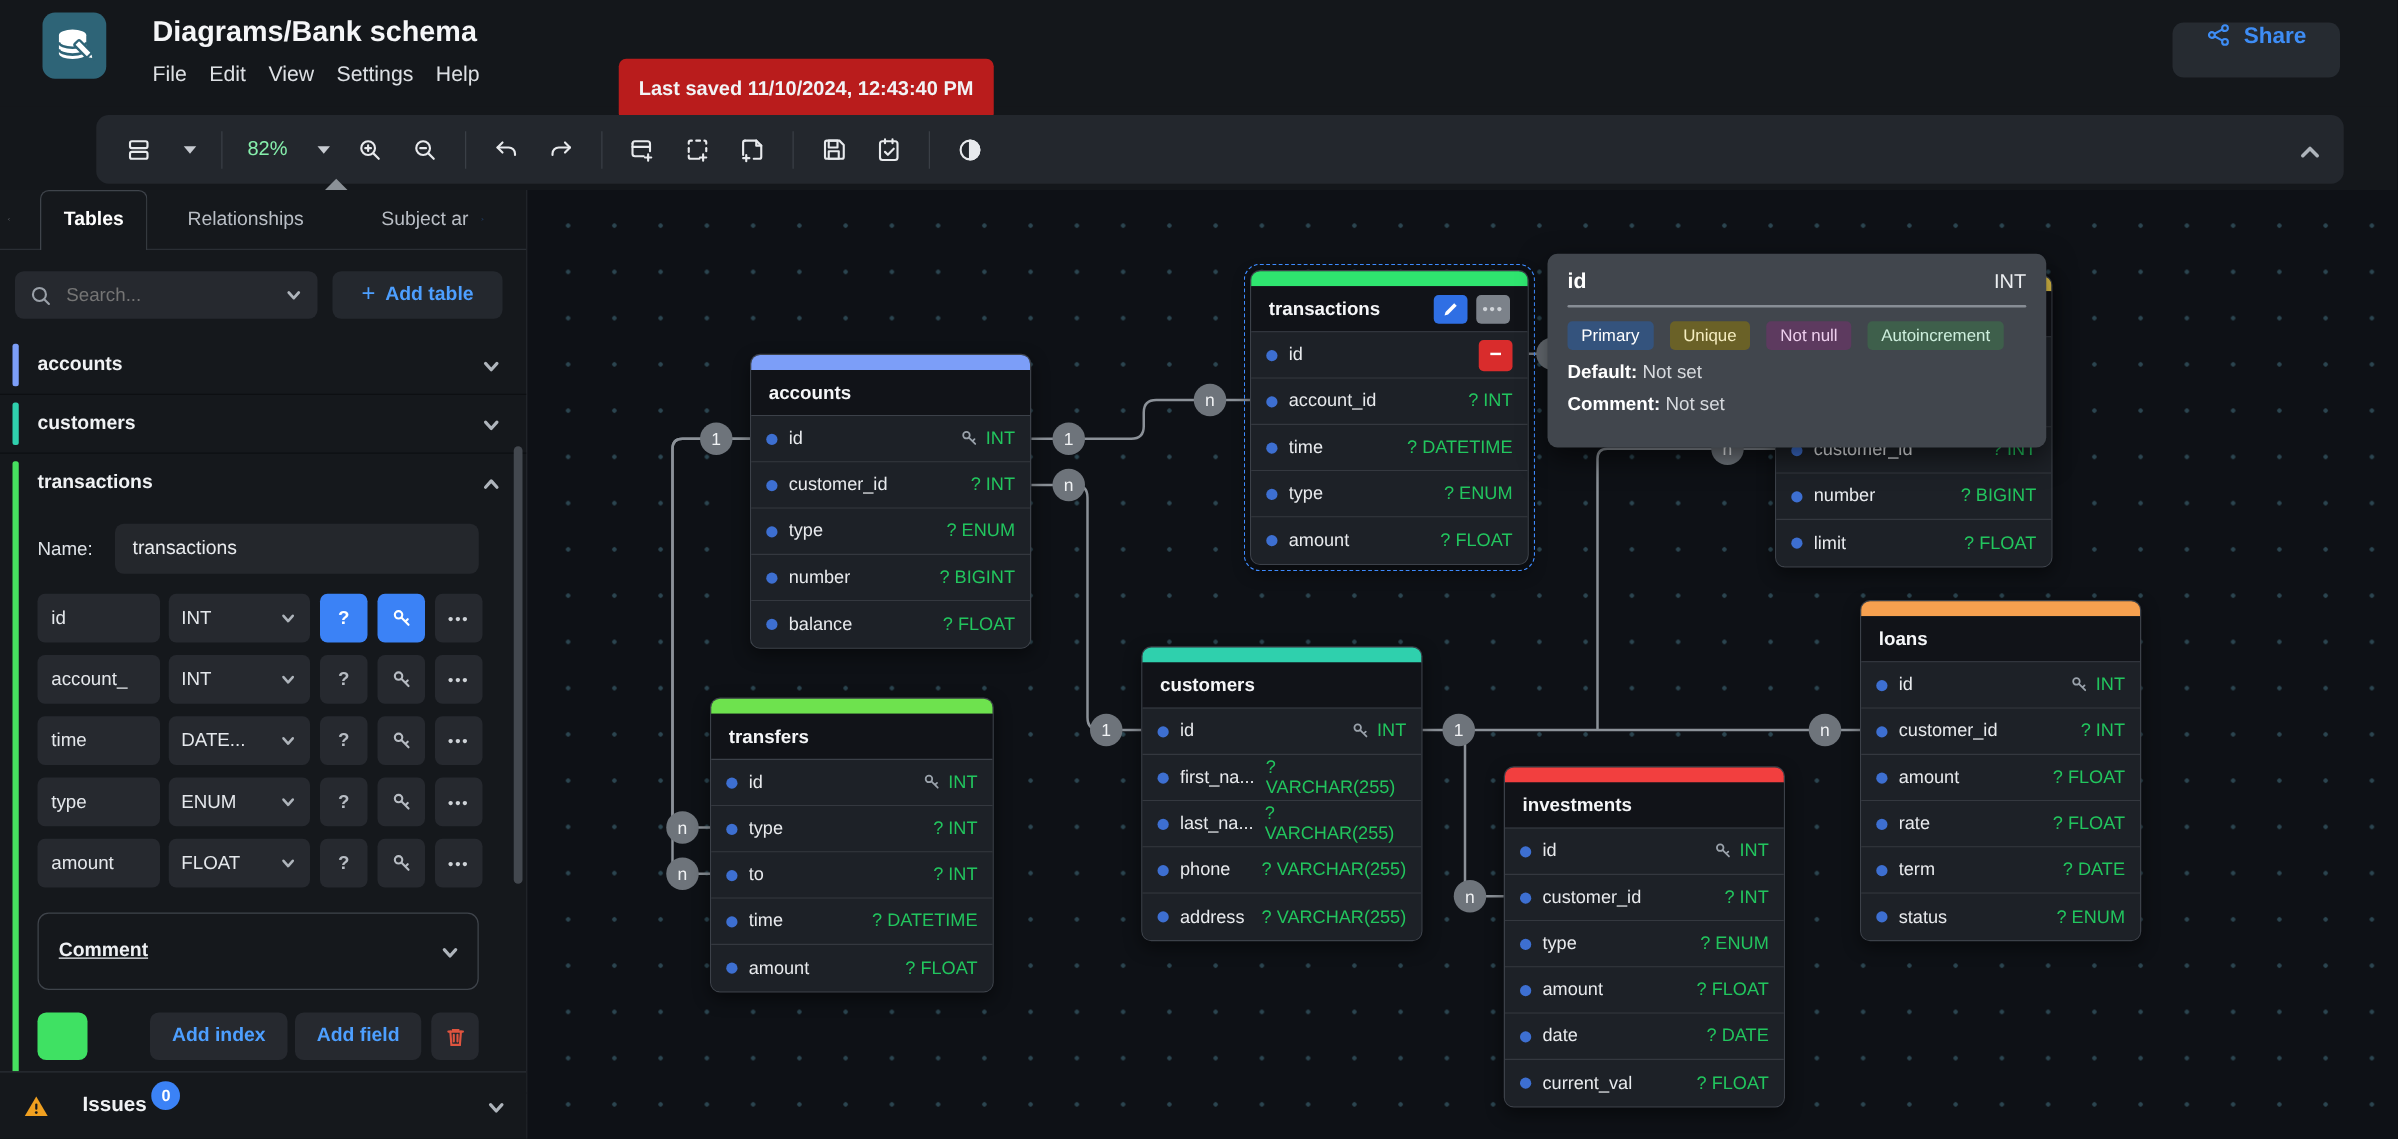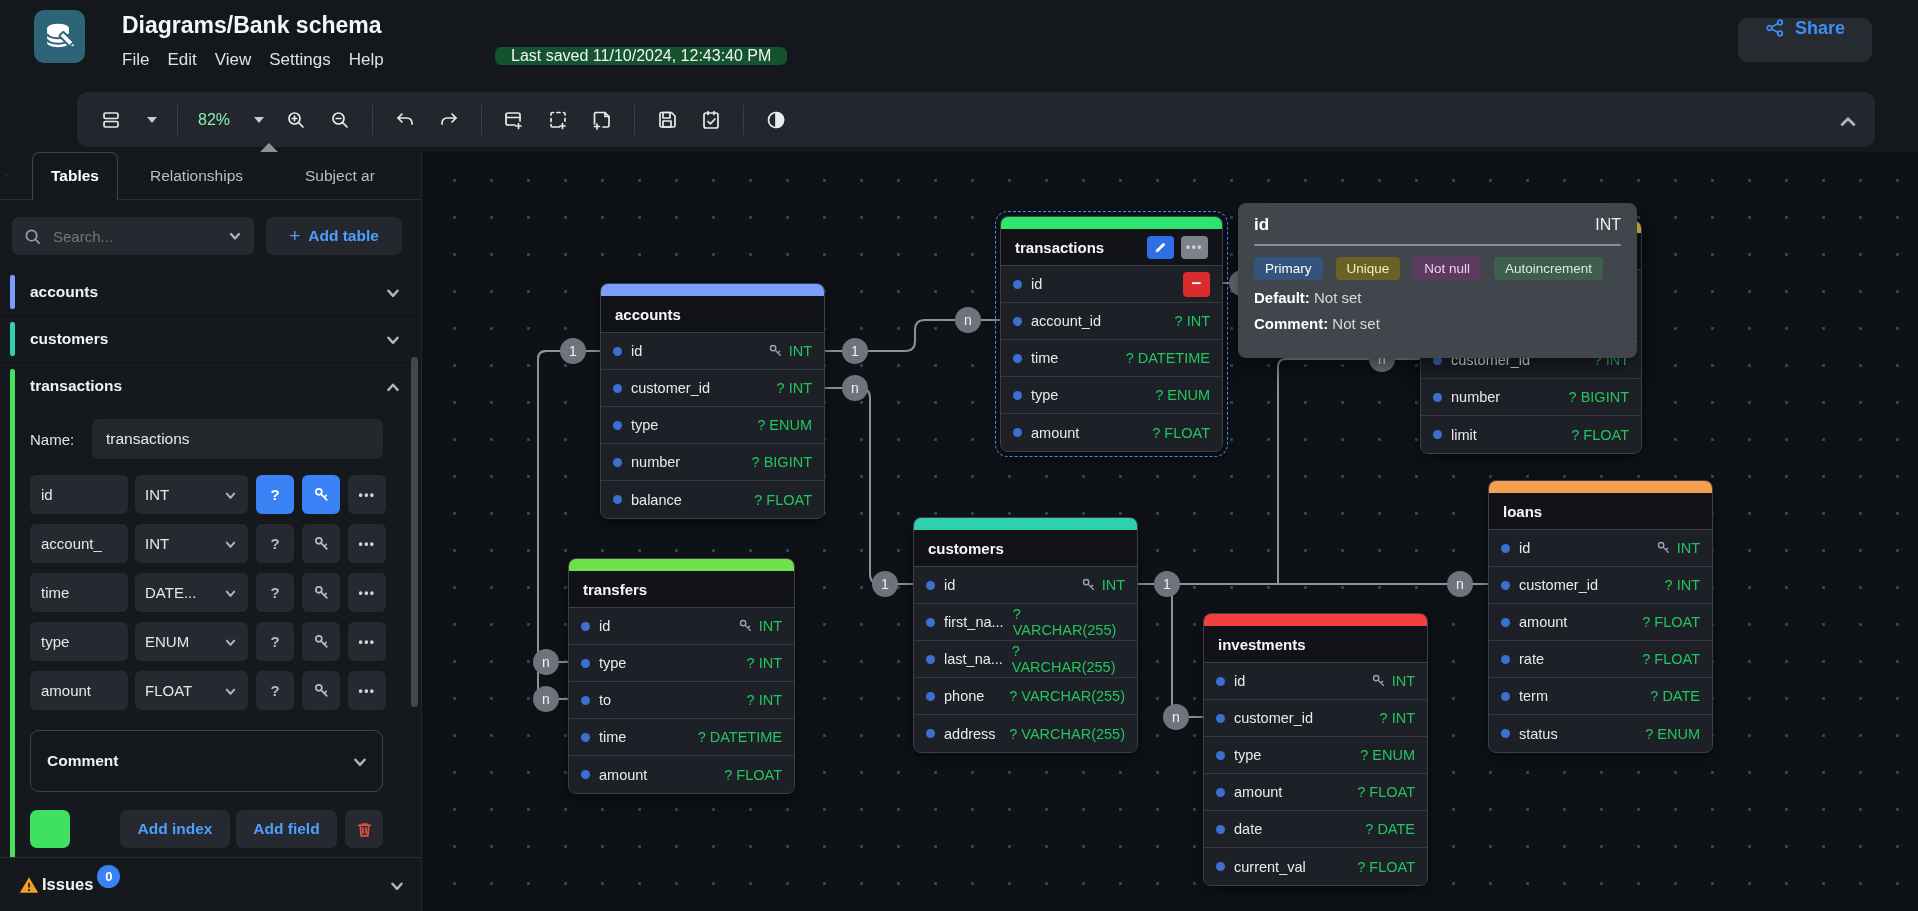--- a/index.html
+++ b/index.html
@@ -7,22 +7,22 @@
     font-family:"Liberation Sans","DejaVu Sans",sans-serif; color:#e8eaed; }
   .app { position:relative; width:1918px; height:911px; background:#14171b; }
 
   
   .hdr { height:85px; position:relative; background:#14171b; }
   .logo { position:absolute; left:34px; top:10px; width:51px; height:53px; border-radius:10px;
     background:#2e6477; display:flex; align-items:center; justify-content:center; }
   .hdr-title { position:absolute; left:122px; top:12px; font-size:23px; font-weight:700; color:#f5f6f8; }
   .menus { position:absolute; left:122px; top:50px; display:flex; gap:18px; font-size:17px; color:#dde0e4; }
   .menus span { cursor:default; }
-  .pill { position:absolute; left:495px; top:47px; background:#14532d; border-radius:6px;
-    padding:0 16px; font-size:16px; font-weight:400; color:#f2f3f5; }
+  .pill { position:absolute; left:495px; top:47px; background:#b91c1c; border-radius:6px;
+    padding:16px 16px; font-size:16px; font-weight:700; color:#f2f3f5; }
   .share { position:absolute; right:46px; top:18px; width:134px; height:44px; background:#262b31;
     border-radius:9px; display:flex; align-items:flex-start; justify-content:center; gap:10px;
     color:#3e8df5; font-size:18px; font-weight:700; }
 
   
   .tbar-wrap { height:67px; position:relative; }
   .tbar { position:absolute; left:77px; right:43px; top:7px; height:55px; background:#23272d;
     border-radius:10px; display:flex; align-items:center; padding:0 22px; }
   .tgroup { display:flex; align-items:center; gap:20px; padding:0 20px; }
   .tdiv { width:1px; height:30px; background:#3a3f46; }
@@ -74,35 +74,35 @@
   .fsel { width:113px; height:39px; background:#26292f; border-radius:6px; display:flex; align-items:center;
     justify-content:space-between; padding:0 10px; font-size:15px; color:#e4e7eb; margin-left:0; }
   .sqbtn { width:38px; height:39px; background:#26292f; border-radius:6px; display:flex; align-items:center;
     justify-content:center; color:#b7bcc3; font-size:15px; font-weight:700; margin-left:1px; }
   .sqbtn.on { background:#3b82f6; color:#ffffff; }
   .sqbtn svg { stroke:currentColor; fill:none; stroke-width:1.6; stroke-linecap:round; }
   .dots3 { letter-spacing:1.5px; font-size:12px; color:#cfd3d8; }
 
   .commentbox { margin:20px 0 0 30px; width:353px; height:62px; border:1px solid #3f444b; border-radius:9px;
     display:flex; align-items:center; padding:0 16px; }
-  .commentbox span { font-size:15.5px; font-weight:700; color:#eef0f3; }
+  .commentbox span { font-size:15.5px; font-weight:700; color:#eef0f3;text-decoration:underline; }
   .commentbox .chv { margin-left:auto; }
 
   .btmrow { display:flex; align-items:flex-end; margin:18px 0 14px 30px; }
   .swatch { width:40px; height:38px; border-radius:7px; }
   .sidebtn { height:38px; background:#26292f; border-radius:7px; display:flex; align-items:center;
     justify-content:center; color:#4d9fff; font-size:15.5px; font-weight:700; }
   .addindex { width:110px; margin-left:50px; }
   .addfield { width:101px; margin-left:6px; }
   .trashbtn { width:38px; height:38px; background:#26292f; border-radius:7px; margin-left:8px;
     display:flex; align-items:center; justify-content:center; }
 
   .issues { position:absolute; bottom:0; left:0; right:0; height:54px; border-top:1px solid #2a2e34;
     background:#15181c; display:flex; align-items:center; padding:0 18px; }
-  .issues-label { font-size:16.5px; font-weight:700; color:#f0f2f4; margin-left:2px; }
+  .issues-label { font-size:16.5px; font-weight:700; color:#f0f2f4; margin-left:26px; }
   .issues-badge { width:23px; height:23px; border-radius:50%; background:#3b82f6; color:#fff; font-size:13px;
     font-weight:700; display:flex; align-items:center; justify-content:center; margin:-16px 0 0 4px; }
   .issues .chv { margin-left:auto; }
 
   .chv { width:14px; height:14px; }
   .chv svg { stroke:#aeb4bb; stroke-width:2.2; fill:none; stroke-linecap:round; stroke-linejoin:round; }
 
   
   .canvas { position:relative; flex:1; height:759px; overflow:hidden;
     background:radial-gradient(circle, rgba(110,190,215,.30) 1.5px, transparent 2px) 14px 10px / 37px 37px, #0e1116; }

